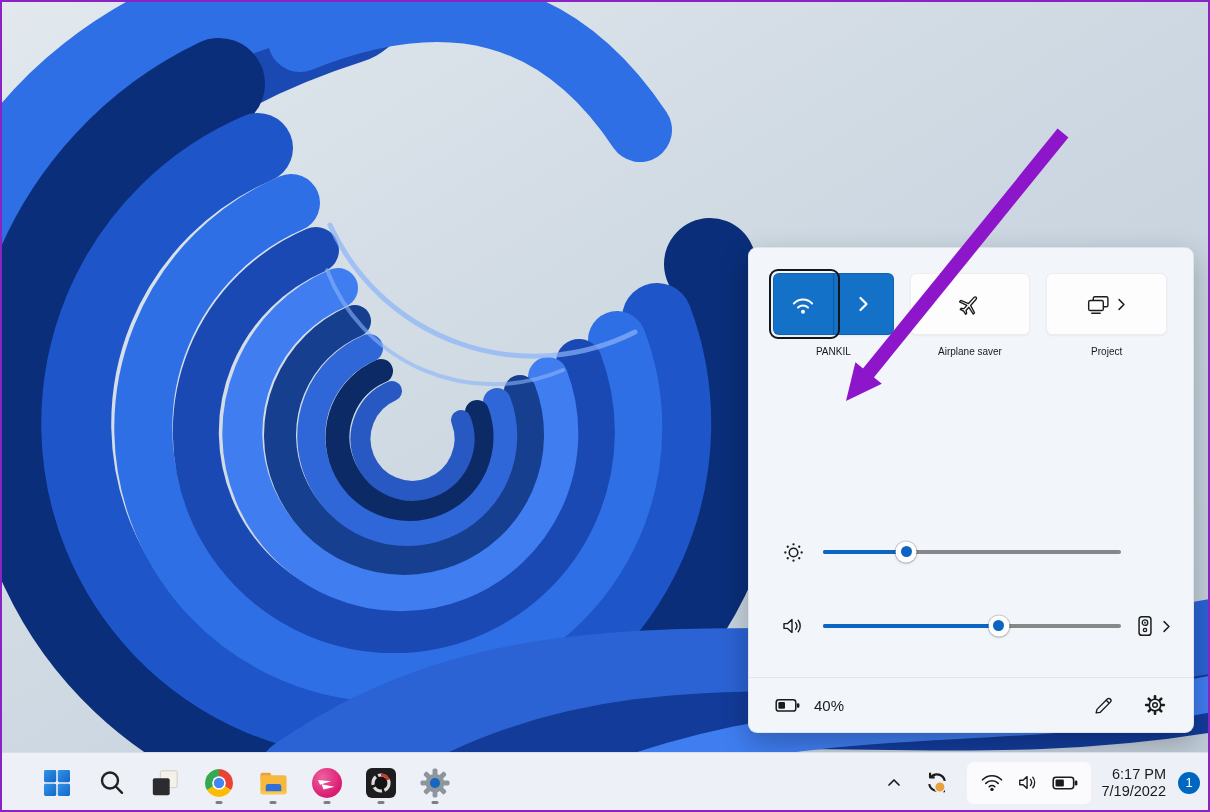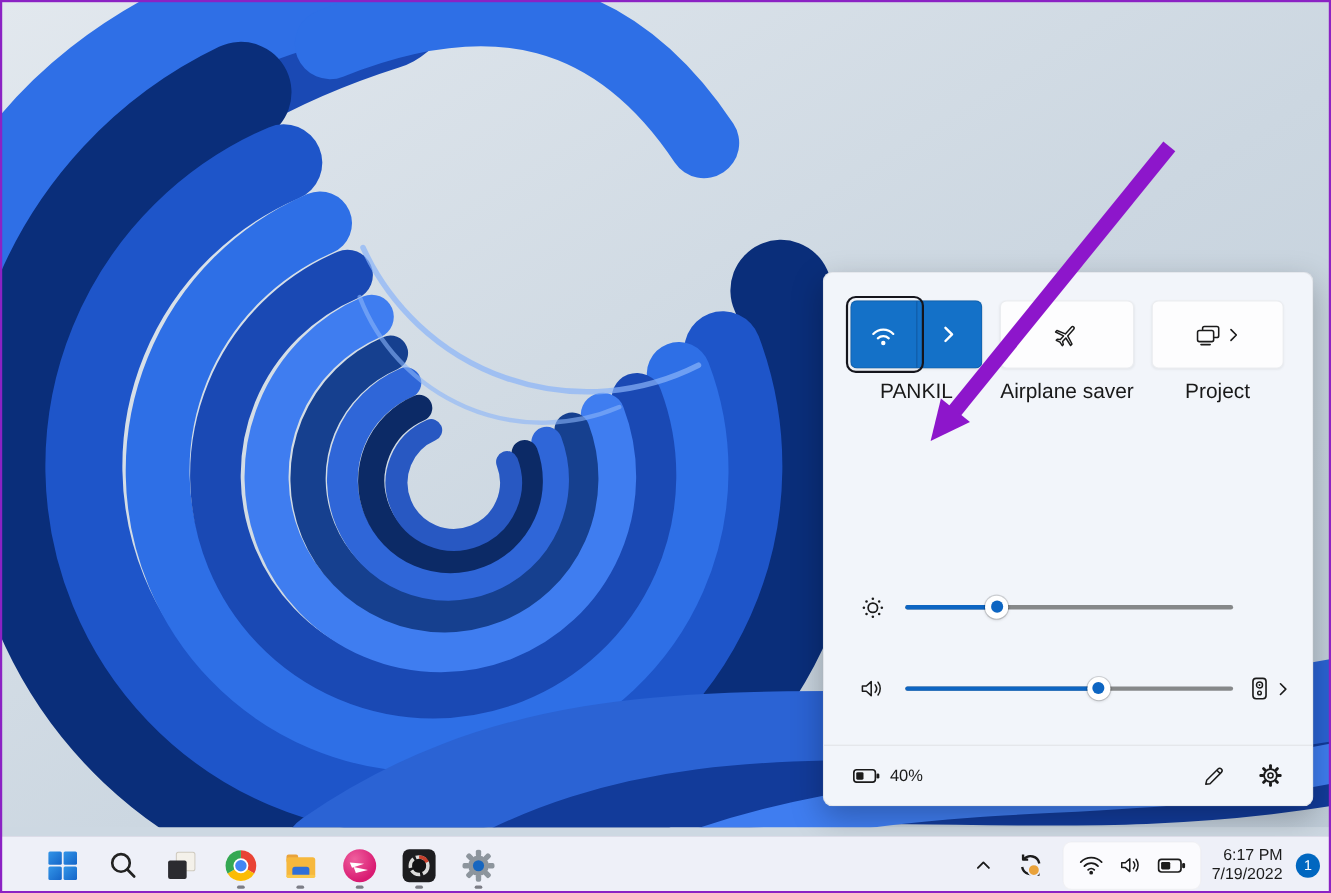--- a/index.html
+++ b/index.html
@@ -29,21 +29,21 @@
     grid-template-columns:repeat(3,1fr);column-gap:16px;row-gap:26px;}
   .qs-cell{display:flex;flex-direction:column;align-items:center;}
   .tile{position:relative;width:100%;height:62px;border-radius:6px;background:#fdfdfe;
     border:1px solid #ebedf0;box-shadow:0 1px 2px rgba(0,0,0,.05);
     display:flex;align-items:center;justify-content:center;cursor:pointer;}
   .tile.split{padding:0;}
   .tile .seg{flex:1;height:100%;display:flex;align-items:center;justify-content:center;}
   .tile .seg-divider{width:1px;height:100%;background:#e6e9ec;}
   .tile.active{background:var(--accent-blue);border-color:rgba(0,0,0,.12);}
   .tile.active .seg-divider{background:rgba(0,20,60,.25);}
-  .tile-label{margin-top:11px;font-size:19px;color:#191919;text-align:center;white-space:nowrap;}
+  .tile-label{margin-top:11px;font-size:10px;color:#191919;text-align:center;white-space:nowrap;}
   .focus-ring{position:absolute;left:-5px;top:-5px;bottom:-5px;width:71px;
     border:2.5px solid #15151c;border-radius:9px;pointer-events:none;}
   .ticon{display:block;}
 
   
   .slider-row{position:absolute;left:24px;height:30px;display:flex;align-items:center;padding-left:8px;}
   .slider-row.brightness{top:289px;}
   .slider-row.volume{top:363px;}
   .slider-icon{width:24px;display:flex;justify-content:center;}
   .track-wrap{position:relative;width:298px;height:21px;margin-left:18px;cursor:pointer;}
@@ -52,29 +52,29 @@
   .thumb{position:absolute;top:10px;left:var(--val,50%);transform:translate(-50%,-50%);
     width:21px;height:21px;border-radius:50%;background:#fff;
     box-shadow:0 0 0 1px rgba(0,0,0,.14),0 1px 3px rgba(0,0,0,.18);}
   .thumb::after{content:"";position:absolute;left:50%;top:50%;transform:translate(-50%,-50%);
     width:11px;height:11px;border-radius:50%;background:var(--slider-blue);}
   .vol-extra{display:flex;align-items:center;gap:9px;margin-left:16px;cursor:pointer;}
 
   
   .qs-footer{position:absolute;left:0;right:0;bottom:0;height:55px;border-top:1px solid #e1e4e8;
     display:flex;align-items:center;justify-content:space-between;padding:0 26px;}
-  .battery-status{display:flex;align-items:center;gap:9px;font-size:15px;color:#1b1b1b;}
+  .battery-status{display:flex;align-items:center;gap:14px;font-size:15px;color:#1b1b1b;}
   .footer-actions{display:flex;align-items:center;gap:28px;}
   .footer-actions .fbtn{width:24px;height:24px;display:flex;align-items:center;justify-content:center;cursor:pointer;}
 
   
   .anno{position:absolute;inset:0;z-index:40;pointer-events:none;}
 
   
-  .taskbar{position:absolute;left:0;bottom:0;width:1210px;height:52px;background:#eef0f8;
+  .taskbar{position:absolute;left:0;bottom:0;width:1210px;height:60px;background:#eef0f8;
     border-top:1px solid rgba(90,80,120,.12);z-index:30;}
   .tb-left{position:absolute;left:36px;top:0;bottom:0;display:flex;align-items:center;gap:12px;}
   .tb-btn{position:relative;width:42px;height:48px;display:flex;align-items:center;justify-content:center;
     border-radius:5px;cursor:pointer;}
   .run-dot{position:absolute;bottom:3px;left:50%;transform:translateX(-50%);
     width:7px;height:3px;border-radius:2px;background:#7c7d86;}
   .tb-right{position:absolute;right:10px;top:0;bottom:0;display:flex;align-items:center;gap:9px;}
   .tray-btn{height:40px;display:flex;align-items:center;justify-content:center;padding:0 7px;border-radius:5px;cursor:pointer;}
   .tray-pill{display:flex;align-items:center;gap:13px;height:44px;padding:0 13px;border-radius:8px;
     background:rgba(253,253,255,.85);border:1px solid rgba(0,0,0,.04);cursor:pointer;}

